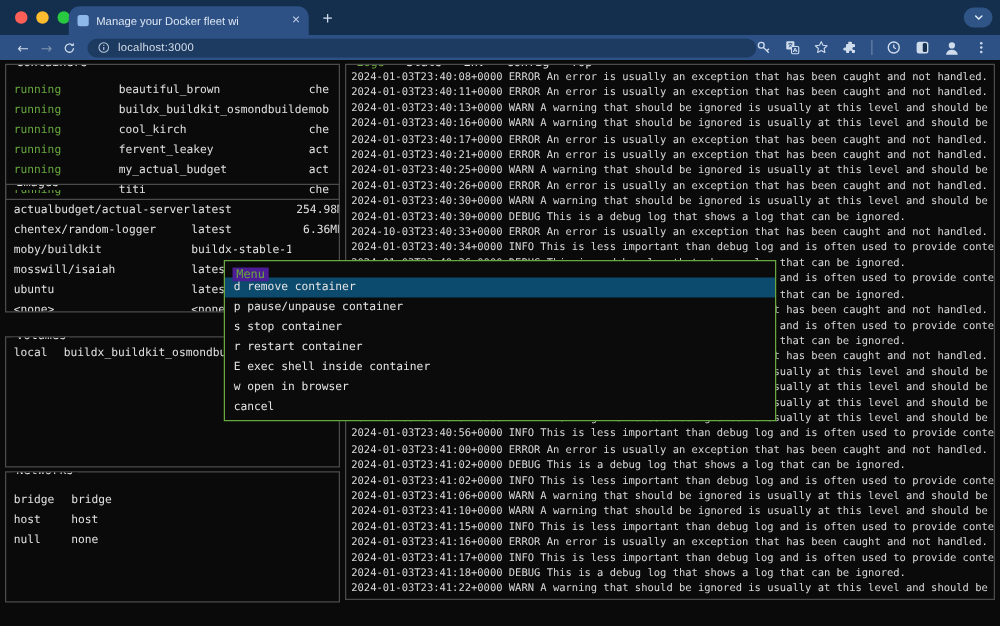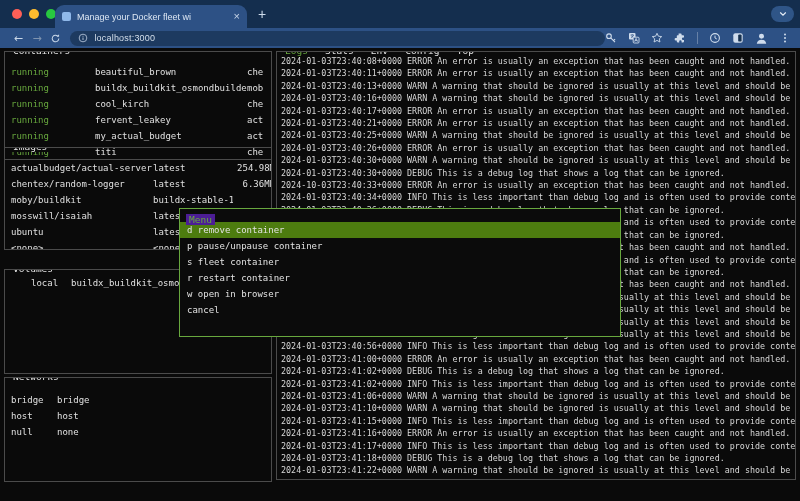--- a/index.html
+++ b/index.html
@@ -37,21 +37,21 @@
   .chrome-icons svg { display:block; }
   .divider { width:1px; height:12px; background:rgba(255,255,255,.28); }
 
   
   .app { position:absolute; top:48px; left:0; width:800px; height:453px; background:#0a0a0a; }
   .panel { position:absolute; border:1px solid #4b4b4b; overflow:hidden; }
   .panel-title { position:absolute; top:-7px; left:5px; background:#0a0a0a; padding:0 3px;
                  font-size:9.5px; color:#e8e8e8; white-space:nowrap; z-index:2; }
   #panel-containers { left:4px; top:3px;   width:268px; height:109px; }
   #panel-images     { left:4px; top:99px; width:268px; height:103px; }
-  #panel-volumes    { left:4px; top:221px; width:268px; height:105px;padding-left:20px; }
+  #panel-volumes    { left:4px; top:221px; width:268px; height:105px; }
   #panel-networks   { left:4px; top:329px; width:268px; height:105px; }
   #panel-logs       { left:276px; top:3px; width:520px; height:429px; }
 
   .rows { padding:12px 0 0 6px; font-size:9px; color:#e0e0e0; }
   #panel-volumes .rows { padding-top:5px; }
   #panel-networks .rows { padding-top:14px; }
   .row { height:16px; line-height:16px; display:flex; white-space:nowrap; overflow:hidden; }
   .c-status { width:84px; color:#68a83e; flex:0 0 auto; }
   .c-name   { width:152px; flex:0 0 auto; overflow:hidden; }
   .c-image  { flex:1; overflow:hidden; }
@@ -72,21 +72,21 @@
               white-space:pre; overflow:hidden; }
 
   
   .menu { position:absolute; left:179px; top:160px; width:442px; height:129px; background:#0b0b0b;
           border:1px solid #68a83e; z-index:10; }
   .menu-title { position:absolute; top:-7px; left:6px; background:#4c1d95; padding:0 3px;
                 font-size:9.5px; color:#68a83e;margin-top:12px; }
   .menu-items { padding-top:13px; }
   .menu-item { height:16px; line-height:16px; padding-left:7px; font-size:9px; color:#e3e3e3;
                white-space:nowrap; }
-  .menu-item.selected { background:#4d7c0f; }
+  .menu-item.selected { background:#0c4a6e; }
 
   .statusbar { position:absolute; left:0; top:433px; width:800px; height:20px;
                display:flex; align-items:center; padding:0 9px; background:#0a0a0a; }
   .hints { font-size:9.5px; color:#e4e4e4; }
   .link-icon { margin-left:auto; color:#3fb8a8; }
 </style>
 </head>
 <body>
 
 <div class="screen">
@@ -305,22 +305,23 @@
           <div class="log-line">2024-01-03T23:41:18+0000 DEBUG This is a debug log that shows a log that can be ignored.</div>
           <div class="log-line">2024-01-03T23:41:22+0000 WARN A warning that should be ignored is usually at this level and should be actionable.</div>
         </div>
     </div>
 
     <div class="menu">
       <span class="menu-title">Menu</span>
       <div class="menu-items" id="menu-items">
           <div class="menu-item selected">d remove container</div>
           <div class="menu-item">p pause/unpause container</div>
-          <div class="menu-item">s fleet container</div>
+          <div class="menu-item">s stop container</div>
           <div class="menu-item">r restart container</div>
+          <div class="menu-item">E exec shell inside container</div>
           <div class="menu-item">w open in browser</div>
           <div class="menu-item">cancel</div>
         </div>
     </div>
 
 
   </div>
 </div>
 
 </body></html>

